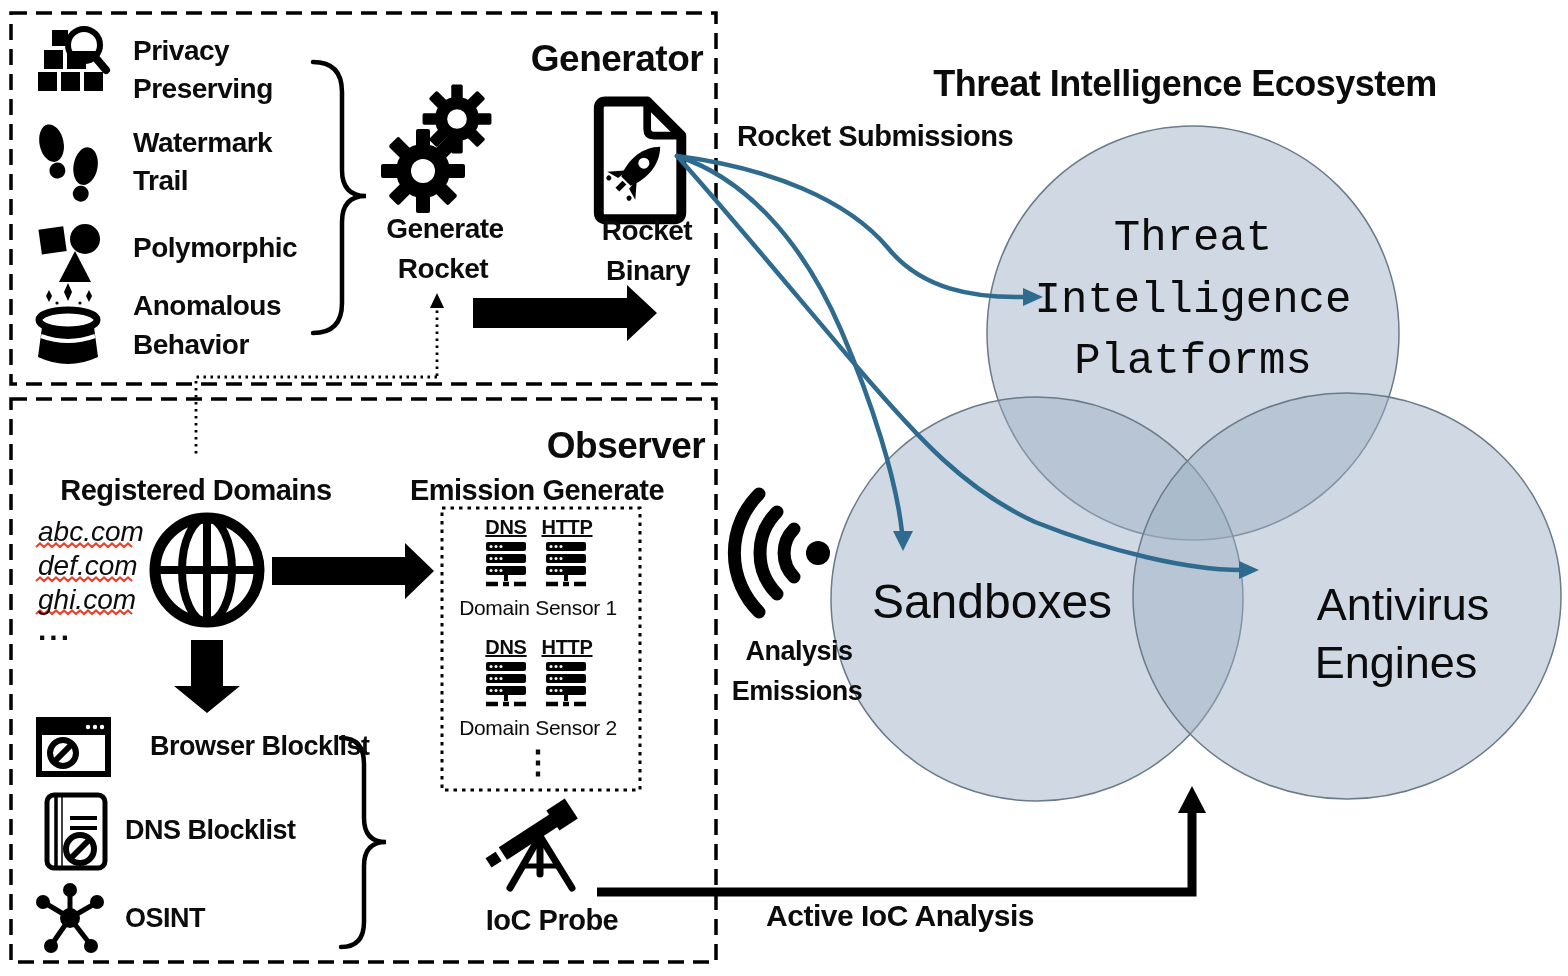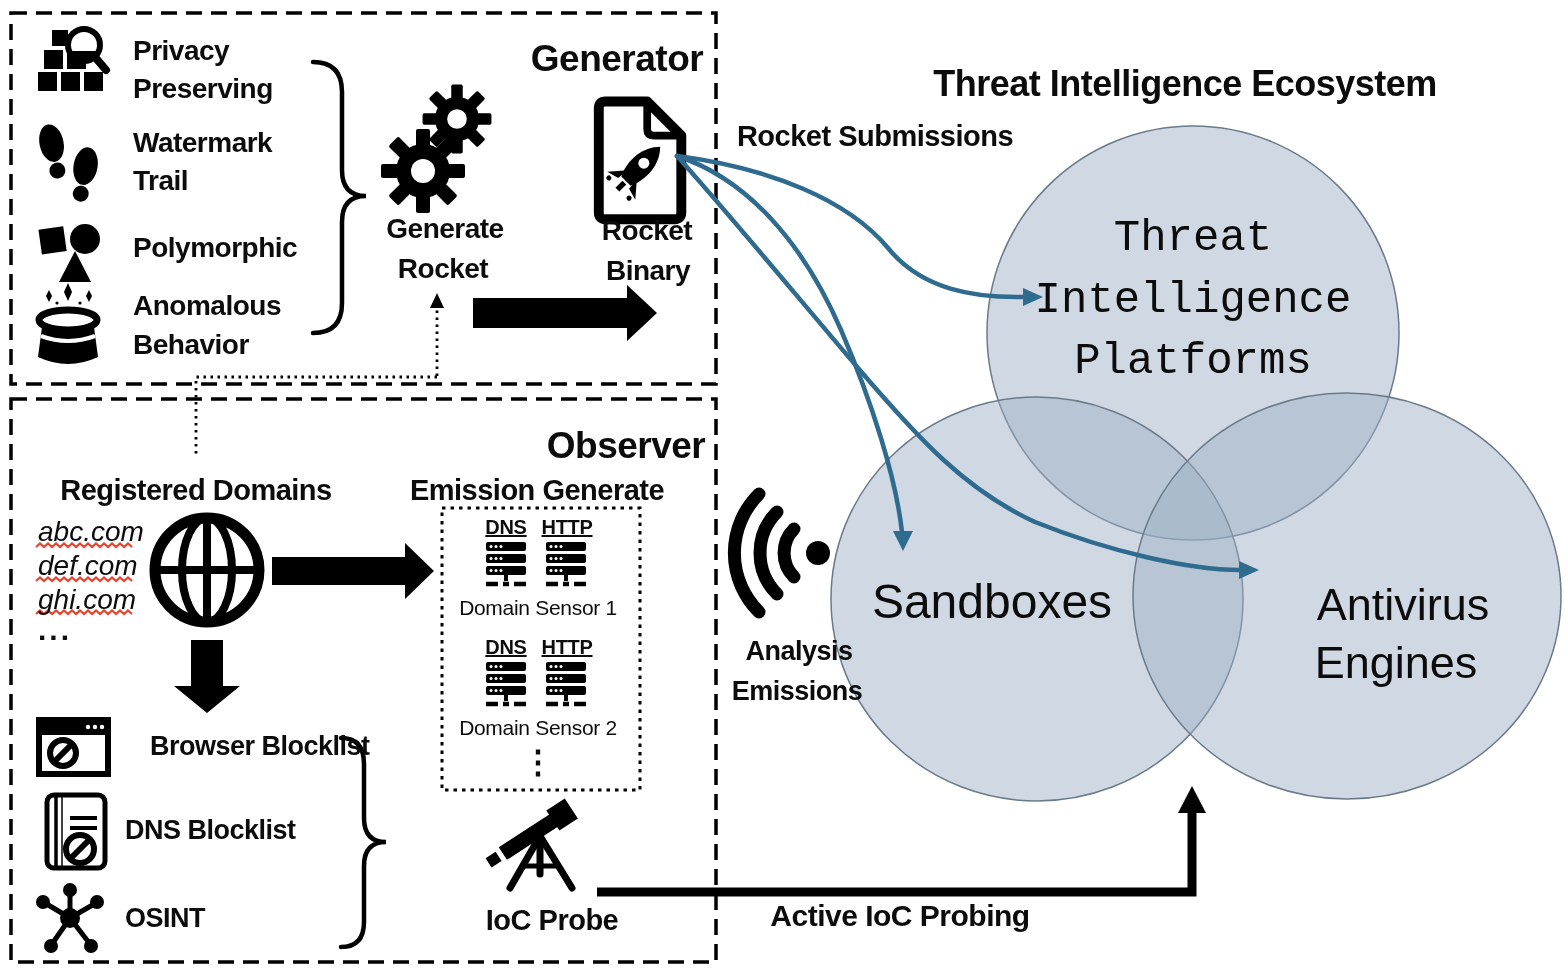--- a/index.html
+++ b/index.html
@@ -282,15 +282,15 @@
 <div class="lbl r44" style="left:1193px;top:238px;">Threat</div>
 <div class="lbl r44" style="left:1193px;top:361px;">Platforms</div>
 <div class="lbl r44" style="left:1193px;top:300px;">Intelligence</div>
 <div class="lbl r48" style="left:992px;top:602px;">Sandboxes</div>
 <div class="lbl r45" style="left:1391px;top:604px;margin-left:12px;">Antivirus</div>
 <div class="lbl r45" style="left:1396px;top:662px;">Engines</div>
 
 <div class="lbl b29" style="left:875px;top:136px;">Rocket Submissions</div>
 <div class="lbl b27" style="left:799px;top:651px;">Analysis</div>
 <div class="lbl b27" style="left:797px;top:691px;">Emissions</div>
-<div class="lbl b30" style="left:900px;top:916px;">Active IoC Probing</div>
+<div class="lbl b30" style="left:900px;top:916px;">Active IoC Analysis</div>
 
 </div>
 
 </body></html>

